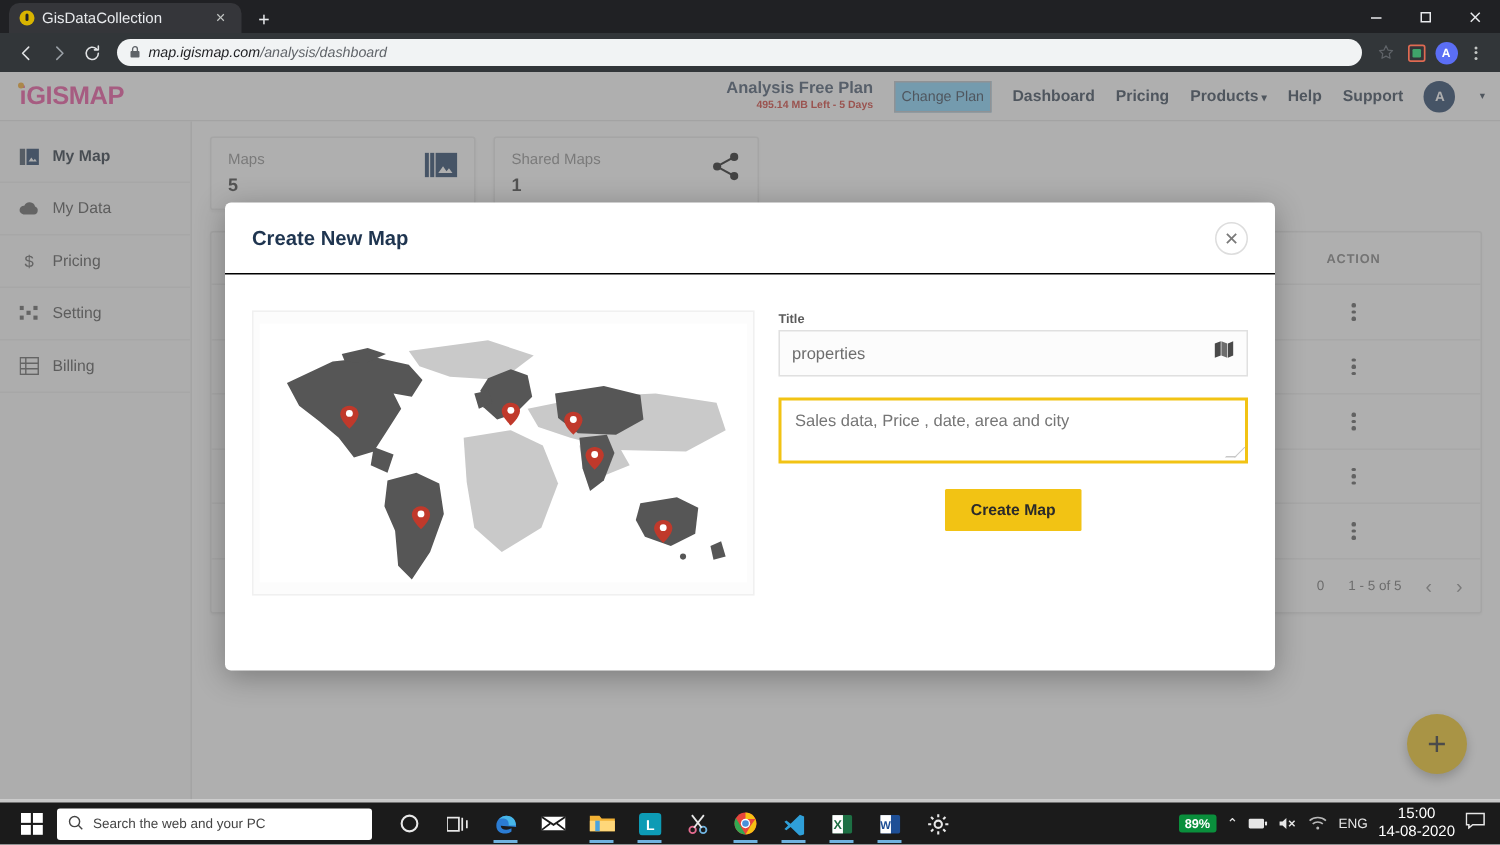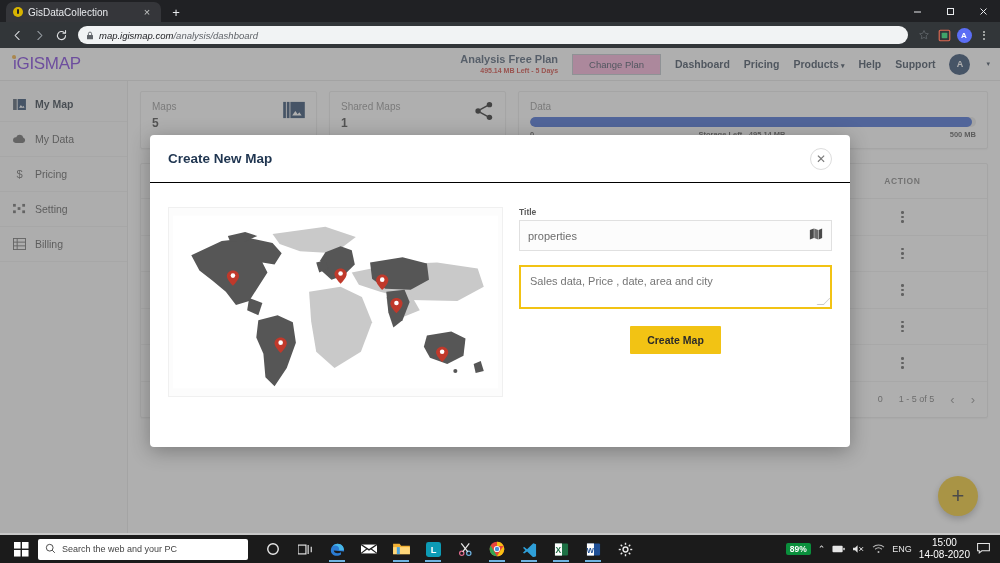--- a/index.html
+++ b/index.html
@@ -89,36 +89,36 @@
   .kebab-dots i { width: 2px; height: 2px; background: #c4c7c5; border-radius: 50%; display: block; }
 
   
   .page { position: relative; height: 485px; background: #ffffff; }
 
   .appbar {
     height: 33px; background: #fff; border-bottom: 1px solid #e4e4e4;
     display: flex; align-items: center; padding: 0 10px;
   }
   .logo {
-    font-size: 17px; font-weight: normal; color: #6d28d9;
+    font-size: 17px; font-weight: bold; color: #ec4899;
     letter-spacing: -0.3px; position: relative; padding-left: 3px;
   }
   .logo .pin {
     position: absolute; left: 2px; top: 1px; width: 4px; height: 4px;
     background: #f5a623; border-radius: 50%;
   }
   .appbar-right {
     margin-left: auto; display: flex; align-items: center; gap: 14px;
   }
   .plan-block { text-align: right; line-height: 1.25; }
   .plan-title { font-size: 11px; color: #3d4f66; font-weight: bold; }
   .plan-sub { font-size: 7px; color: #d0342c; font-weight: bold; }
   .change-plan {
-    border: 1px solid #b9bec6; background: #f9a8d4; color: #2b3a4d;
-    font-size: 9.5px; padding: 4px 16px; font-family: inherit;
+    border: 1px solid #b9bec6; background: #7dd3fc; color: #2b3a4d;
+    font-size: 9.5px; padding: 4px 4px; font-family: inherit;
     cursor: pointer;
   }
   .navlink {
     font-size: 10.5px; color: #2b3a4d; font-weight: bold;
     cursor: pointer; white-space: nowrap;
   }
   .caret { font-size: 7px; margin-left: 2px; }
   .user-avatar {
     width: 21px; height: 21px; border-radius: 50%; background: #18355e;
     color: #fff; font-size: 9px; display: flex; align-items: center;
@@ -469,31 +469,20 @@
             <svg width="20" height="20" viewBox="0 0 22 22">
                 <circle cx="17" cy="4" r="3" fill="#111"></circle>
                 <circle cx="4.5" cy="11" r="3" fill="#111"></circle>
                 <circle cx="17" cy="18" r="3" fill="#111"></circle>
                 <line x1="6.8" y1="9.6" x2="14.8" y2="5.2" stroke="#111" stroke-width="1.6"></line>
                 <line x1="6.8" y1="12.4" x2="14.8" y2="16.8" stroke="#111" stroke-width="1.6"></line>
               </svg>
           </span>
         </div>
 
-        <div class="card wide">
-          <div class="card-label">Data</div>
-          <div class="bar-track">
-            <div class="bar-fill" id="storage-fill" style="width: 99%; background: rgb(47, 91, 208);"></div>
-          </div>
-          <div class="bar-legend">
-            <span>0</span>
-            <span class="mid">Storage Left - 495.14 MB</span>
-            <span class="rt">500 MB</span>
-          </div>
-        </div>
       </div>
 
       <div class="table-wrap">
         <table>
           <thead>
             <tr>
               <th style="width:80%;"></th>
               <th style="text-align:center;">ACTION</th>
             </tr>
           </thead>

